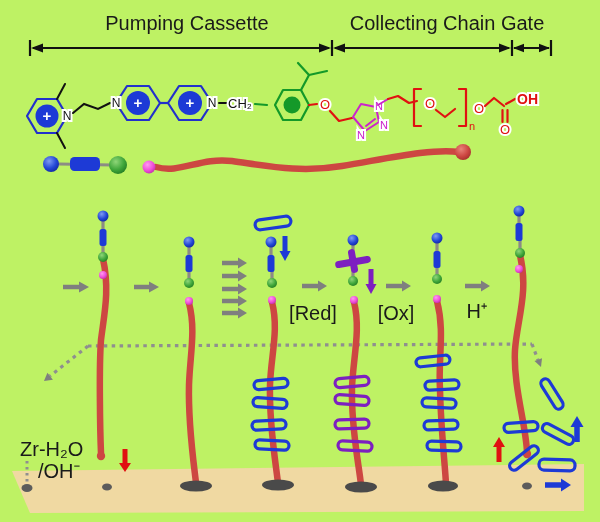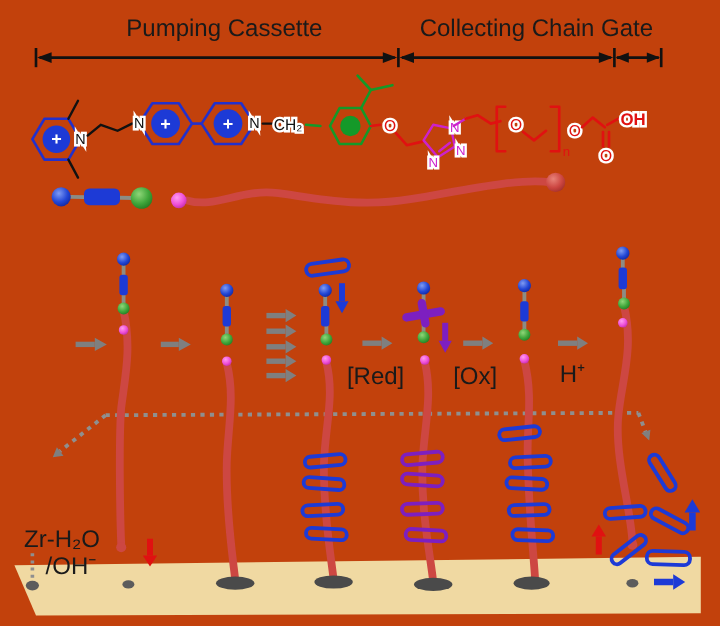--- a/index.html
+++ b/index.html
@@ -1,16 +1,16 @@
 <!DOCTYPE html>
 <html><head>
 <meta charset="utf-8">
 <style>
   html,body{margin:0;padding:0;background:#ffffff;}
-  .fig-wrap{width:600px;height:522px;position:relative;background:#c2410c;overflow:hidden;}
+  .fig-wrap{width:600px;height:522px;position:relative;background:#bef264;overflow:hidden;}
   svg{display:block;}
   text{font-family:"Liberation Sans",sans-serif;}
   .t-head{font-size:20px;fill:#1a1a1a;}
   .t-stage{font-size:20px;fill:#1a1a1a;}
   .t-surf{font-size:20px;fill:#1a1a1a;}
   .t-chem{font-size:12px;fill:#111;}
   .t-ch2{font-size:13px;fill:#111;}
   .t-red{font-size:13px;fill:#e01111;}
   .t-oh{font-size:14px;fill:#e01111;font-weight:bold;}
   .t-n{font-size:11px;fill:#e01111;}

